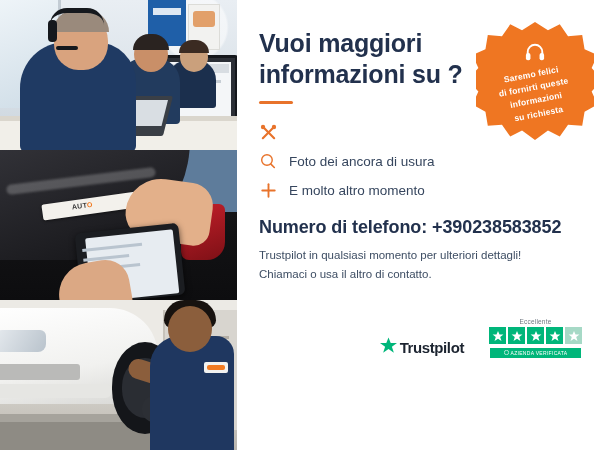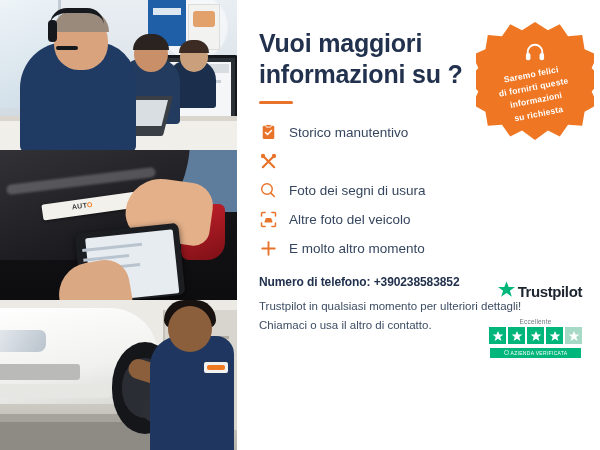--- a/index.html
+++ b/index.html
@@ -151,29 +151,29 @@
     display:flex;align-items:center;gap:12px;
     margin-bottom:11px;font-size:13.5px;color:#36465e;
   }
   ul.features li .ico{
     flex:0 0 18px;width:18px;height:18px;display:flex;
     align-items:center;justify-content:center;color:#e8732b;
   }
 
   
   .phone{
-    margin-top:18px;font-size:12px;font-weight:bold;color:#22314d;
+    margin-top:18px;font-size:18px;font-weight:bold;color:#22314d;
     letter-spacing:-.1px;
   }
   .sub{margin-top:8px;font-size:11.5px;line-height:1.62;color:#3d4d63;}
 
   
   .tp{
     position:absolute;right:18px;bottom:32px;display:flex;
-    align-items:flex-end;gap:16px;flex-direction:column;
+    align-items:flex-end;gap:25px;
   }
   .tp .logo{display:flex;align-items:center;gap:3px;}
   .tp .logo .word{font-size:15px;font-weight:bold;color:#1c2430;letter-spacing:-.4px;}
   .tp .rate{display:flex;flex-direction:column;align-items:center;gap:2px;}
   .tp .rate .lbl{font-size:6.5px;color:#6f7781;letter-spacing:.2px;}
   .tp .stars{display:flex;gap:2px;}
   .tp .stars .sq{
     width:17px;height:17px;background:#00b67a;
     display:flex;align-items:center;justify-content:center;
   }
@@ -284,30 +284,20 @@
       <div class="btext">
         <div>Saremo felici</div>
         <div>di fornirti queste</div>
         <div>informazioni</div>
         <div>su richiesta</div>
       </div>
     </div>
 
     <ul class="features">
 
-      <li>
-        <span class="ico">
-          <svg width="15" height="16" viewBox="0 0 16 18">
-            <rect x="1.5" y="2" width="13" height="15" rx="1.6" fill="#e8732b"></rect>
-            <rect x="5" y="0.5" width="6" height="3" rx="1" fill="#e8732b" stroke="#fff" stroke-width="1"></rect>
-            <path d="M4.6 9.6l2.2 2.3 4.6-4.6" stroke="#fff" stroke-width="1.7" fill="none" stroke-linecap="round" stroke-linejoin="round"></path>
-          </svg>
-        </span>
-        <span>Storico manutentivo</span>
-      </li>
 
       <li>
         <span class="ico">
           <svg width="17" height="17" viewBox="0 0 18 18">
             <g stroke="#e8732b" stroke-width="2.3" stroke-linecap="round">
               <line x1="3" y1="3" x2="15" y2="15"></line>
               <line x1="15" y1="3" x2="3" y2="15"></line>
             </g>
             <circle cx="3.2" cy="3.2" r="2.3" fill="#e8732b"></circle>
             <circle cx="14.8" cy="3.2" r="2.3" fill="#e8732b"></circle>
@@ -315,38 +305,23 @@
         </span>
       </li>
 
       <li>
         <span class="ico">
           <svg width="16" height="16" viewBox="0 0 17 17" fill="none">
             <circle cx="7.4" cy="7.4" r="5.6" stroke="#e8732b" stroke-width="1.5"></circle>
             <line x1="11.6" y1="11.8" x2="15.2" y2="15.4" stroke="#e8732b" stroke-width="1.7" stroke-linecap="round"></line>
           </svg>
         </span>
-        <span>Foto dei segni di usura</span>
+        <span>Foto dei ancora di usura</span>
       </li>
 
-      <li>
-        <span class="ico">
-          <svg width="17" height="17" viewBox="0 0 18 18" fill="none">
-            <g stroke="#e8732b" stroke-width="1.6" stroke-linecap="round">
-              <path d="M1.6 5.4V2.6a1 1 0 0 1 1-1h2.8"></path>
-              <path d="M16.4 5.4V2.6a1 1 0 0 0-1-1h-2.8"></path>
-              <path d="M1.6 12.6v2.8a1 1 0 0 0 1 1h2.8"></path>
-              <path d="M16.4 12.6v2.8a1 1 0 0 1-1 1h-2.8"></path>
-            </g>
-            <path d="M5 10.6h8l-.9-2.4a1.2 1.2 0 0 0-1.1-.8H7a1.2 1.2 0 0 0-1.1.8L5 10.6z" fill="#e8732b"></path>
-            <rect x="4.8" y="10.4" width="8.4" height="1.7" rx=".7" fill="#e8732b"></rect>
-          </svg>
-        </span>
-        <span>Altre foto del veicolo</span>
-      </li>
 
       <li>
         <span class="ico">
           <svg width="17" height="17" viewBox="0 0 18 18">
             <g stroke="#e8732b" stroke-width="2" stroke-linecap="round">
               <line x1="9" y1="2.4" x2="9" y2="15.6"></line>
               <line x1="2.4" y1="9" x2="15.6" y2="9"></line>
             </g>
           </svg>
         </span>

